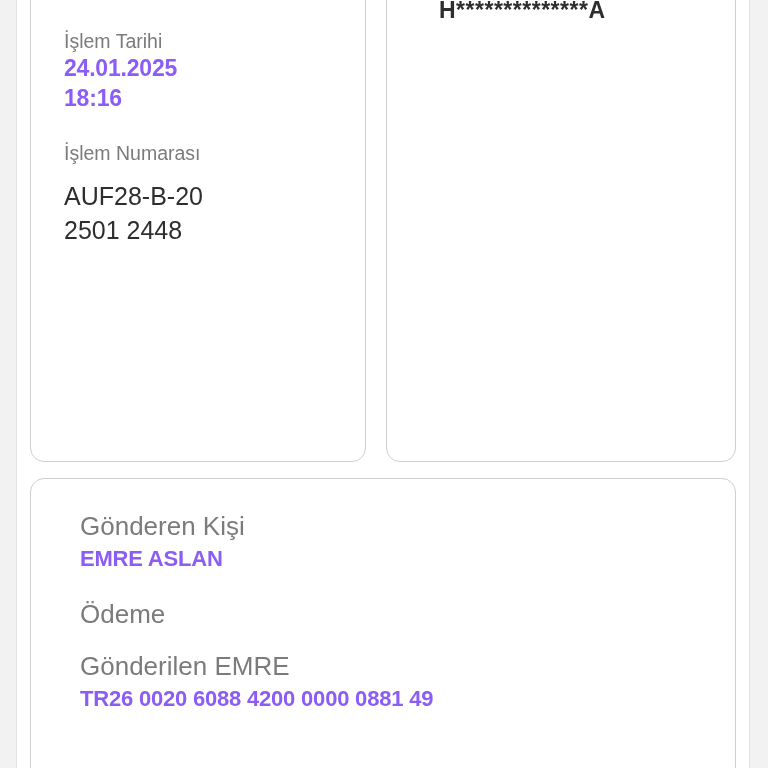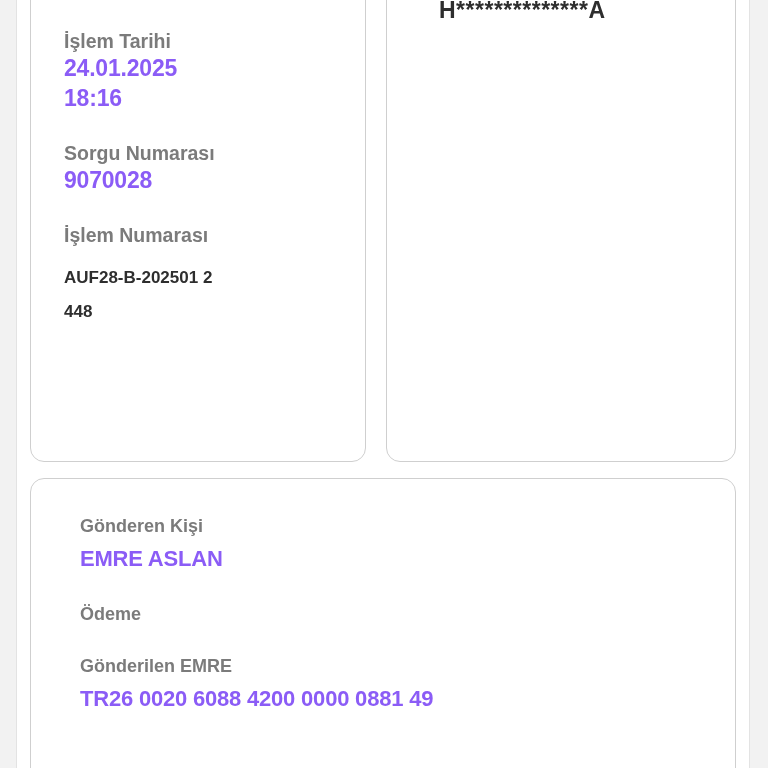--- a/index.html
+++ b/index.html
@@ -74,43 +74,43 @@
   .card-bottom {
     left: 14px;
     top: 478px;
     width: 706px;
     height: 330px;
   }
   .field-label {
     color: #7b7b7b;
     font-size: 19.5px;
     line-height: 24px;
-    font-weight: 700;
+    font-weight: 400;
   }
   .field-value {
     color: #8b5cf6;
     font-size: 23px;
     line-height: 30px;
     font-weight: bold;
     letter-spacing: -0.2px;
   }
 
   .inner-left {
     position: absolute;
     left: 33px;
     top: 100px;
     right: 18px;
   }
   .blk { margin-bottom: 28px; }
   .blk:last-child { margin-bottom: 0; }
 
   .ref-value {
-    font-size: 17px;
+    font-size: 25px;
     line-height: 34px;
-    font-weight: bold;
+    font-weight: normal;
     color: #2e2e2e;
     margin-top: 14px;
     width: 150px;
     word-break: break-all;
   }
 
   .masked-name {
     position: absolute;
     left: 52px;
     top: 68px;
@@ -126,21 +126,21 @@
     left: 49px;
     top: 34px;
     right: 24px;
   }
   .inner-bottom .blk { margin-bottom: 26px; }
   .inner-bottom .field-value {
     font-size: 22px;
     line-height: 32px;
   }
   .inner-bottom .field-label {
-    font-size: 18px;
+    font-size: 26px;
     line-height: 26px;
     margin-bottom: 4px;
   }
 </style>
 </head>
 <body>
 
 <div class="screen">
 
   <div class="left-edge"></div>
@@ -150,24 +150,20 @@
 
     <div class="card card-left">
       <div class="inner-left">
 
         <div class="blk">
           <div class="field-label">İşlem Tarihi</div>
           <div class="field-value">24.01.2025</div>
           <div class="field-value">18:16</div>
         </div>
 
-        <div class="blk">
-          <div class="field-label">Sorgu Numarası</div>
-          <div class="field-value">9070028</div>
-        </div>
 
         <div class="blk">
           <div class="field-label">İşlem Numarası</div>
           <div class="ref-value">AUF28-B-202501 2448</div>
         </div>
 
       </div>
     </div>
 
     <div class="card card-right">

